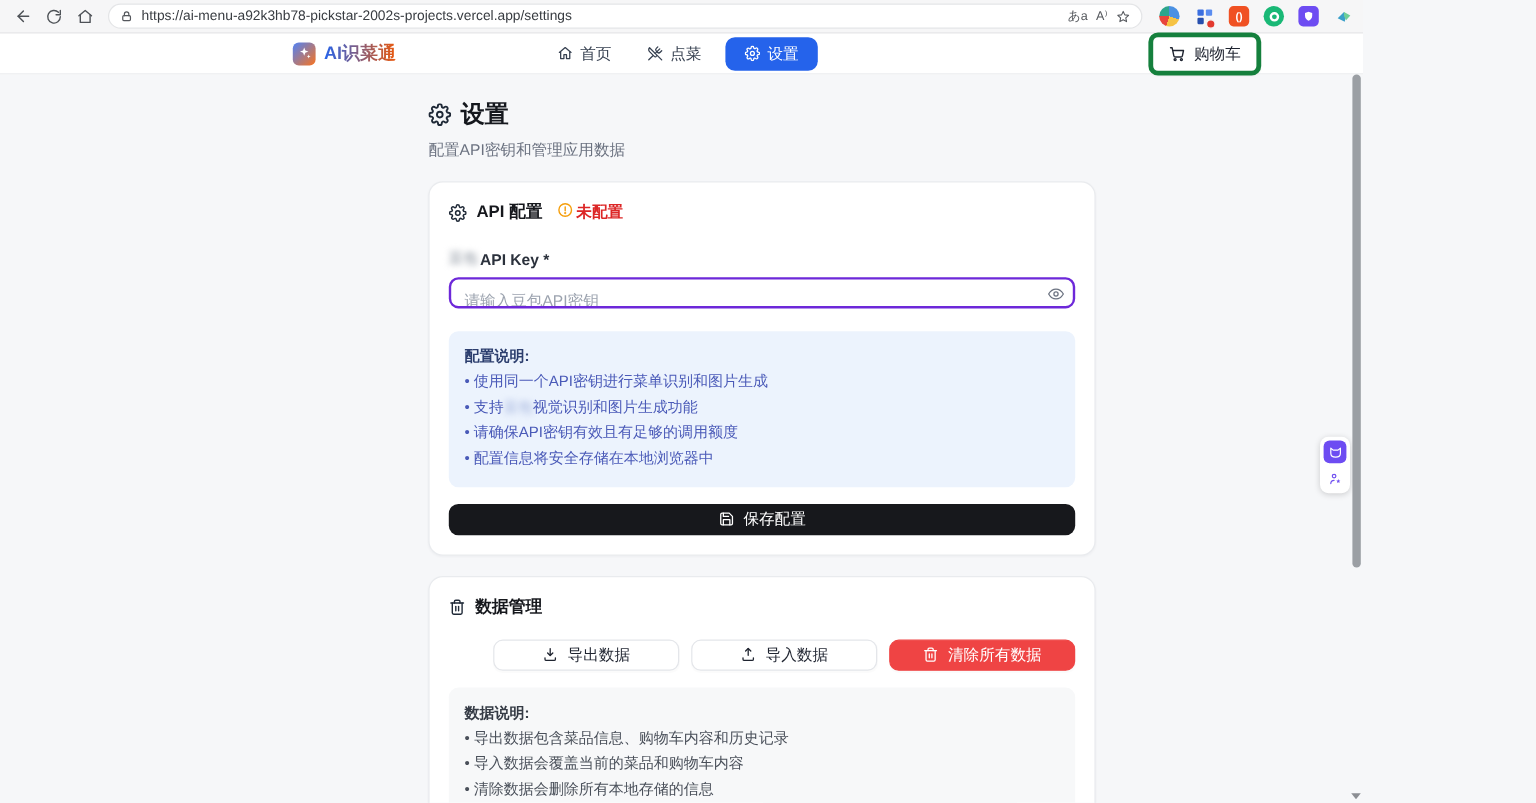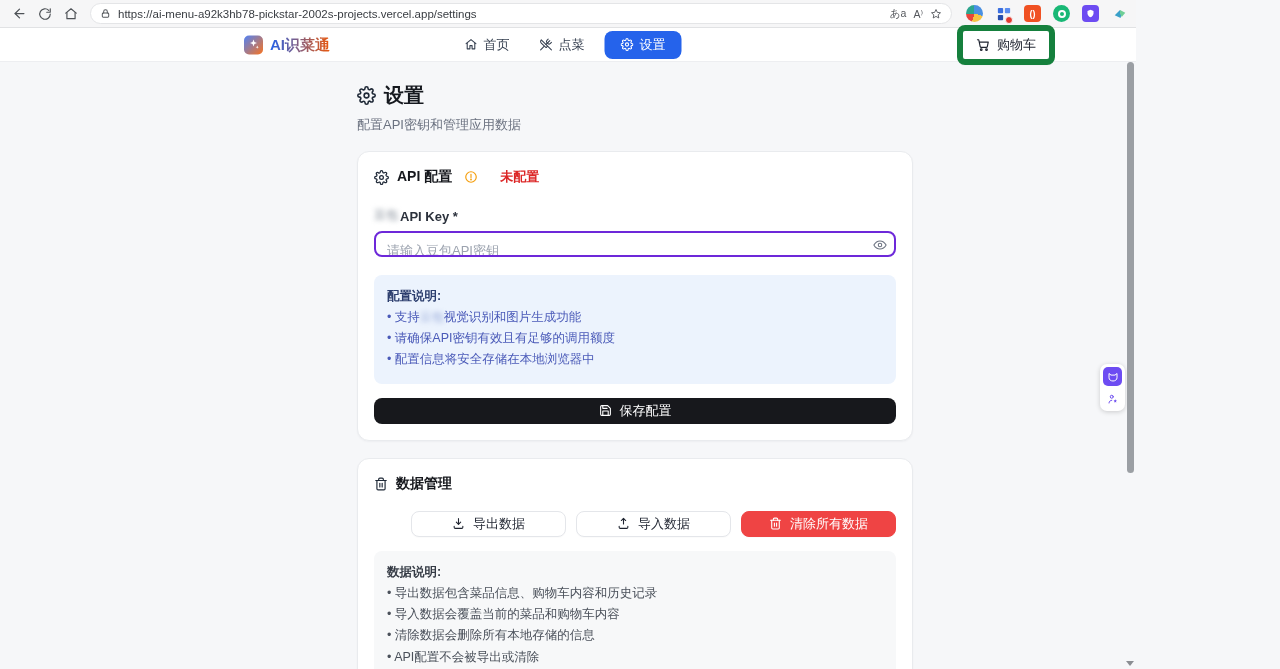--- a/index.html
+++ b/index.html
@@ -33,33 +33,33 @@
   .brand-name { font-size:15px; font-weight:700;
                 background:linear-gradient(90deg,#2563eb,#ea580c);
                 -webkit-background-clip:text; background-clip:text; color:transparent; }
   .nav { position:absolute; left:50%; top:50%; transform:translate(-50%,-50%);
          display:flex; align-items:center; gap:10px; }
   .nav-item { display:flex; align-items:center; gap:6px; font-size:13px; color:#374151;
               padding:5px 10px; border-radius:8px; cursor:pointer; }
   .nav-item.active { background:#2563eb; color:#fff; padding:5px 16px; }
   .cart-btn { position:absolute; left:957px; top:50%; transform:translateY(-50%);
               display:flex; align-items:center; gap:7px; font-size:13px; color:#1f2430;
-              border:6px solid #15803d; background:#fff; border-radius:8px;
+              border:4px solid #15803d; background:#fff; border-radius:8px;
               padding:5px 13px; cursor:pointer; box-shadow:0 1px 1px rgba(0,0,0,.02); }
 
   
   .main { padding-top:20px; }
   .container { width:556px; margin-left:357px; }
   .page-title { display:flex; align-items:center; gap:8px; font-size:20px; font-weight:700; color:#15181e; }
   .page-sub { margin-top:7px; font-size:13px; color:#6b7280; }
 
   .card { background:#fff; border:1px solid #e9ebee; border-radius:12px;
           box-shadow:0 1px 2px rgba(16,24,40,.04); padding:16px; margin-top:17px; }
   .card-head { display:flex; align-items:center; gap:8px; font-size:14px; font-weight:700; color:#16181d; }
-  .status-wrap { display:flex; align-items:center; gap:22px; margin-left:4px; }
+  .status-wrap { display:flex; gap:2px; margin-left:4px; }
   .status-text { font-size:13px; font-weight:700; color:#dc2626; }
 
   .field-label { margin-top:21px; font-size:13px; font-weight:600; color:#2b313c;
                  display:flex; align-items:flex-end; gap:2px; }
   .redacted { filter:blur(2.5px); color:#aab0b8; font-size:12px; user-select:none; }
   .redacted.blue { color:#93a6d8; }
   .input-wrap { position:relative; margin-top:7px; }
   .input-wrap input { width:100%; height:26px; border:2px solid #6d28d9; border-radius:8px;
                       padding:12px 32px 0 11px; font-size:13px; color:#111827; outline:none;
                       font-family:Liberation Sans, sans-serif; }
@@ -281,20 +281,21 @@
           <button class="eye-btn">
             <svg width="14" height="14" viewBox="0 0 24 24" fill="none" stroke="currentColor" stroke-width="1.8" stroke-linecap="round" stroke-linejoin="round">
                 <path d="M1.5 12S5.5 5 12 5s10.5 7 10.5 7-4 7-10.5 7S1.5 12 1.5 12z"></path>
                 <circle cx="12" cy="12" r="3"></circle>
               </svg>
           </button>
         </div>
 
         <div class="note-box blue">
           <span class="note-title">配置说明:</span>
+          <span class="note-item">使用同一个API密钥进行菜单识别和图片生成</span>
           <span class="note-item"><span>支持</span><span class="redacted blue">豆包</span><span>视觉识别和图片生成功能</span></span>
           <span class="note-item">请确保API密钥有效且有足够的调用额度</span>
           <span class="note-item">配置信息将安全存储在本地浏览器中</span>
         </div>
 
         <button class="save-btn">
           <svg width="13" height="13" viewBox="0 0 24 24" fill="none" stroke="#fff" stroke-width="2" stroke-linecap="round" stroke-linejoin="round">
               <path d="M19 21H5a2 2 0 0 1-2-2V5a2 2 0 0 1 2-2h11l5 5v11a2 2 0 0 1-2 2z"></path>
               <polyline points="17 21 17 13 7 13 7 21"></polyline>
               <polyline points="7 3 7 8 15 8"></polyline>

